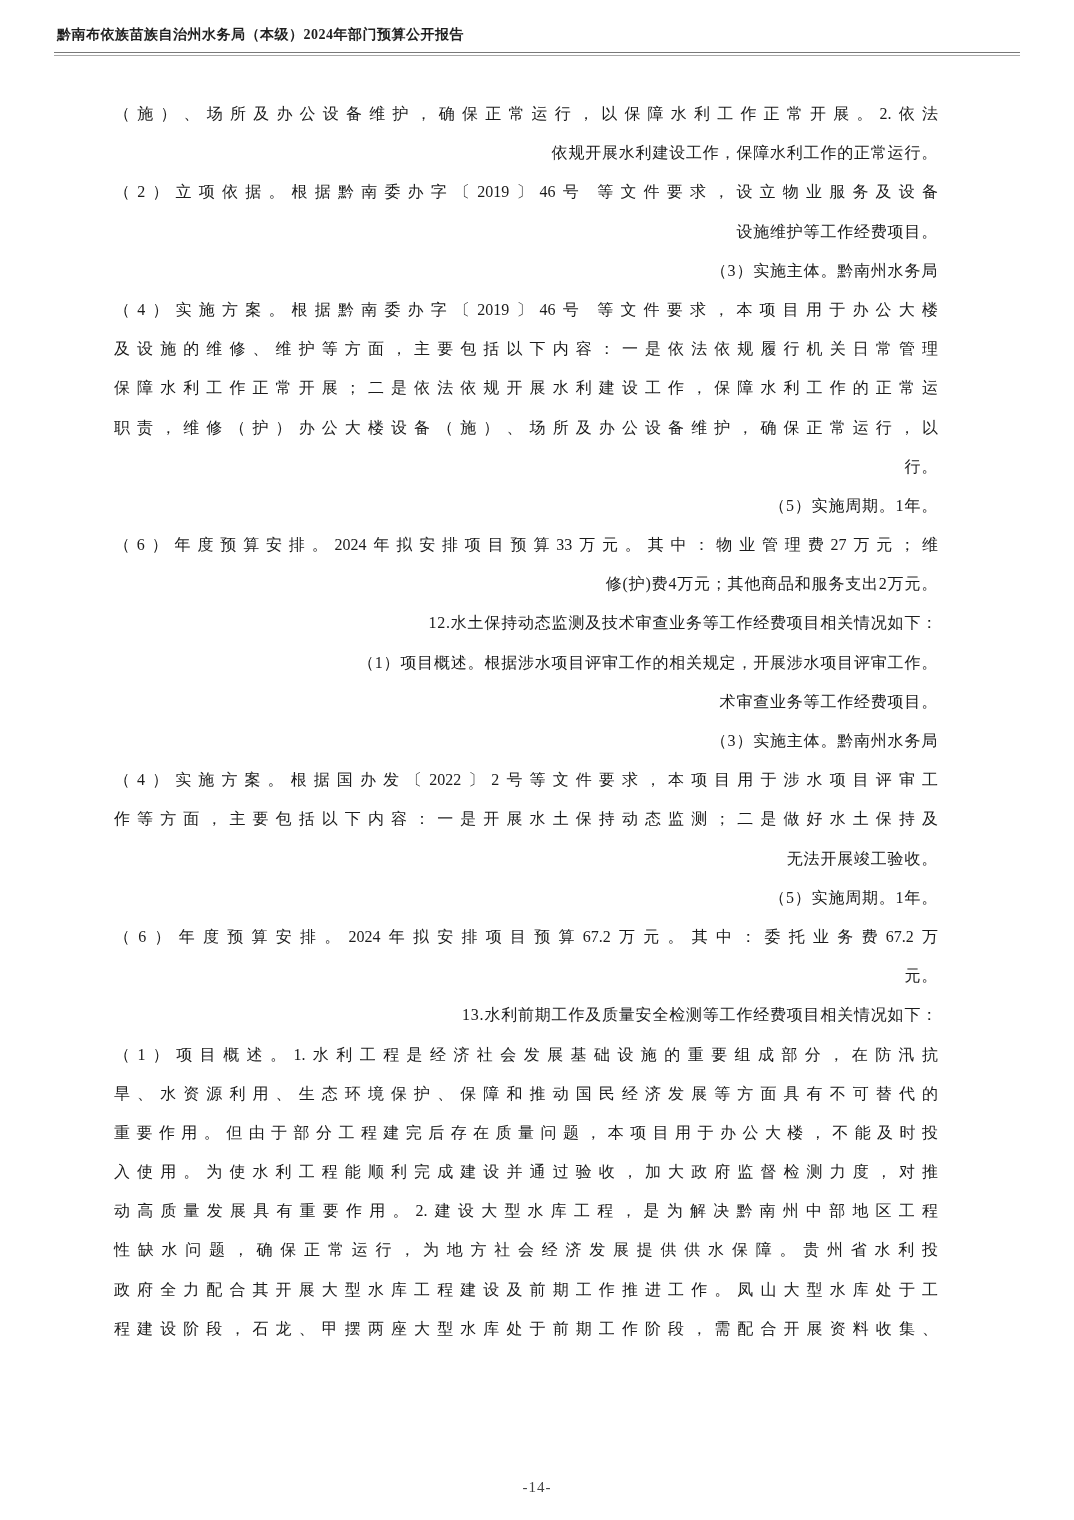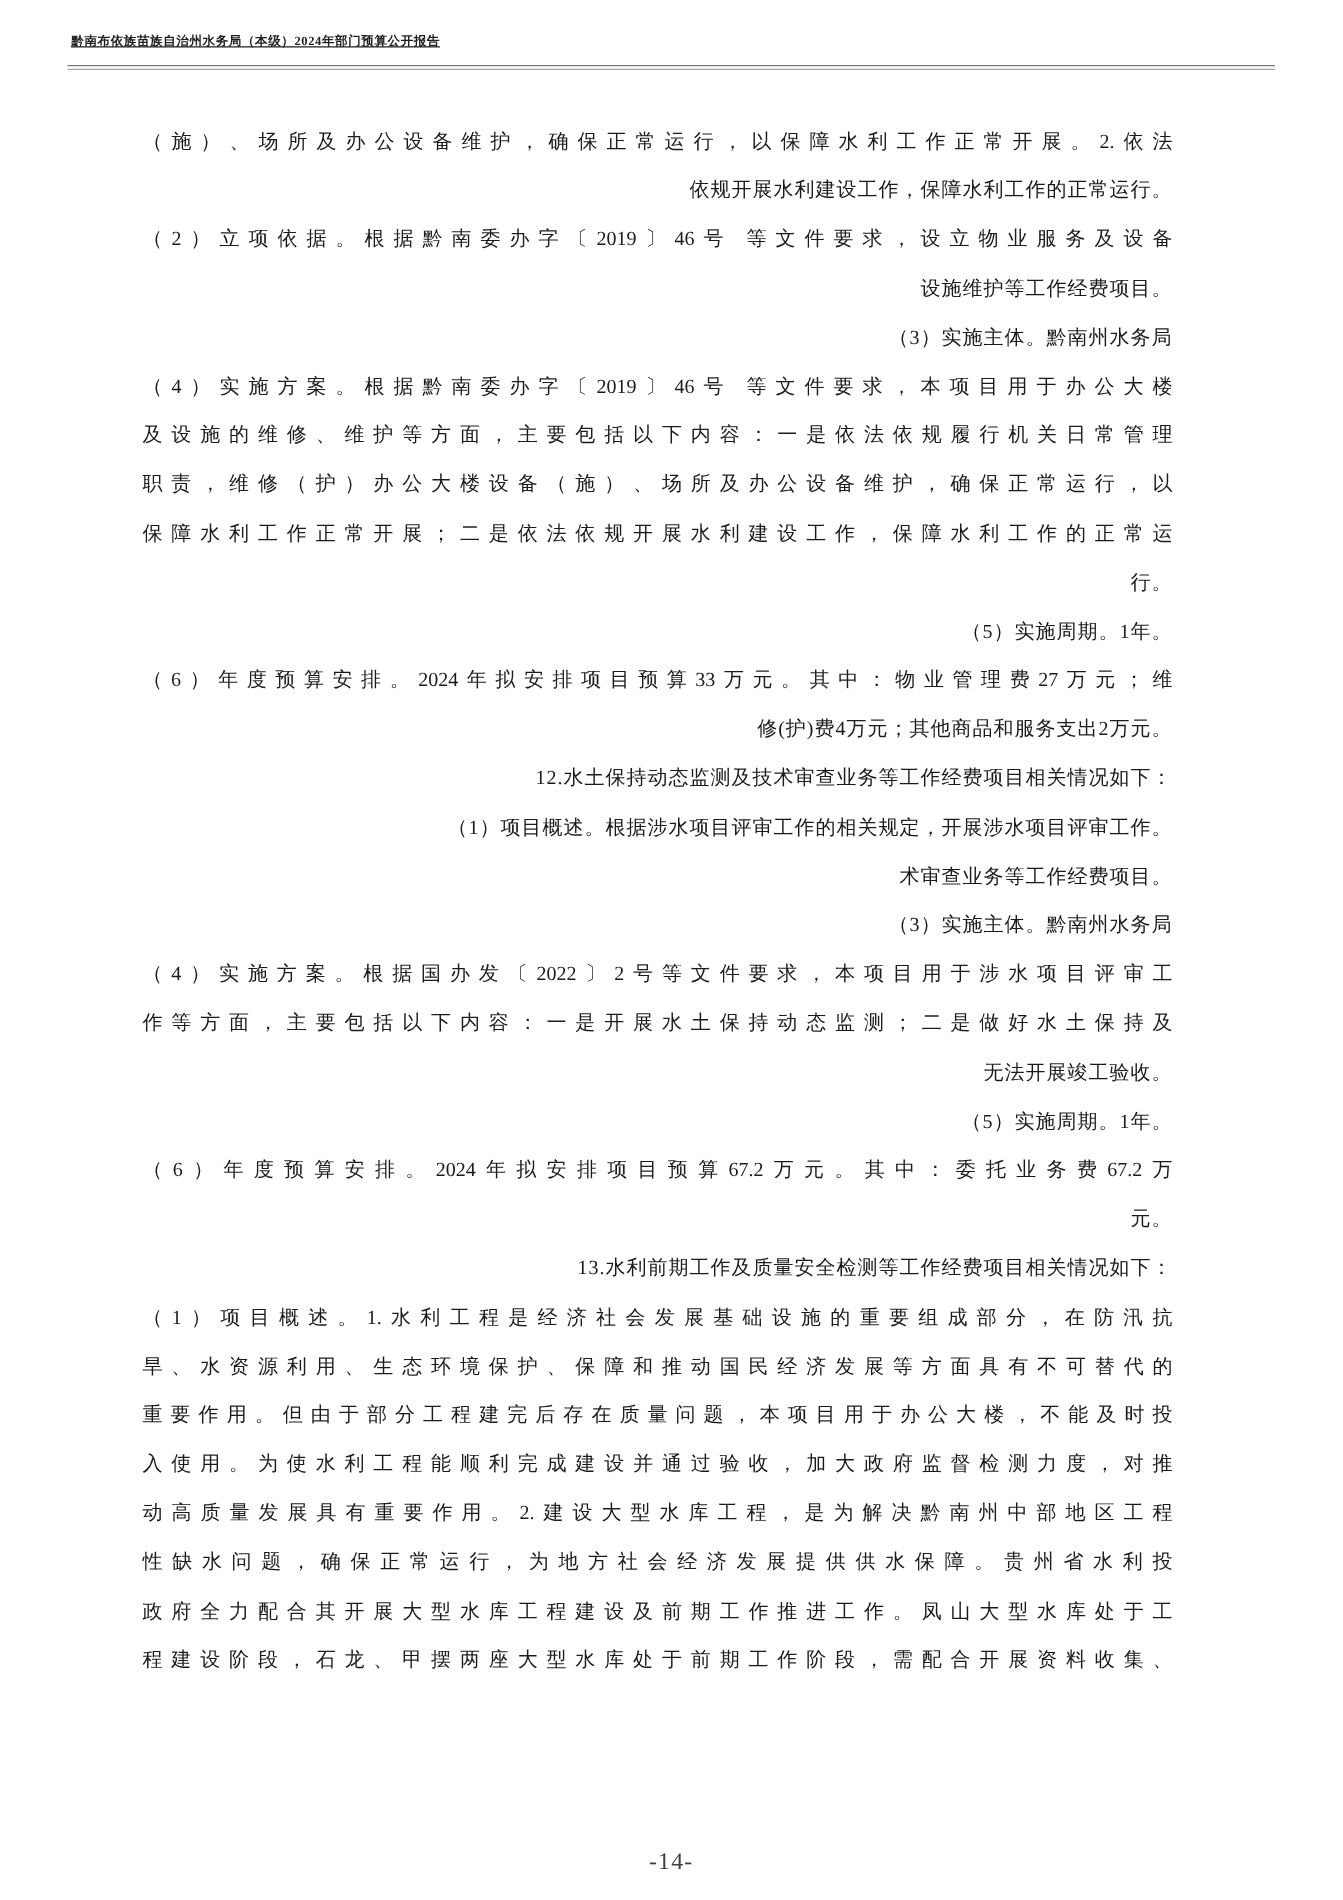--- a/index.html
+++ b/index.html
@@ -12,26 +12,25 @@
     width: 1074px;
     height: 1520px;
     background: #ffffff;
     overflow: hidden;
     font-family: "Liberation Serif", "DejaVu Serif", serif;
   }
   .header-title {
     position: absolute;
     left: 57px;
     top: 26px;
-    font-size: 10px;
+    font-size: 14px;
     font-weight: bold;
     color: #1f1f1f;
     letter-spacing: 0.5px;
     white-space: nowrap;
-    text-decoration: underline;
   }
   .header-rule {
     position: absolute;
     left: 54px;
     top: 52px;
     width: 966px;
     height: 2px;
     border-top: 1px solid #787878;
     border-bottom: 1px solid #a8a8a8;
   }
@@ -57,41 +56,41 @@
     text-align: justify;
     text-align-last: justify;
     text-justify: inter-ideograph;
   }
   .footer {
     position: absolute;
     left: 0;
     right: 0;
     top: 1479px;
     text-align: center;
-    font-size: 19px;
+    font-size: 15px;
     color: #3f3f3f;
     letter-spacing: 1px;
   }
 </style>
 </head>
 <body>
 
 <div class="page">
   <div class="header-title">黔南布依族苗族自治州水务局（本级）2024年部门预算公开报告</div>
   <div class="header-rule"></div>
   <div class="body-text">
       <div class="line just">（施）、场所及办公设备维护，确保正常运行，以保障水利工作正常开展。2.依法</div>
       <div class="line">依规开展水利建设工作，保障水利工作的正常运行。</div>
       <div class="line just">（2）立项依据。根据黔南委办字〔2019〕46号 等文件要求，设立物业服务及设备</div>
       <div class="line">设施维护等工作经费项目。</div>
       <div class="line">（3）实施主体。黔南州水务局</div>
       <div class="line just">（4）实施方案。根据黔南委办字〔2019〕46号 等文件要求，本项目用于办公大楼</div>
       <div class="line just">及设施的维修、维护等方面，主要包括以下内容：一是依法依规履行机关日常管理</div>
+      <div class="line just">保障水利工作正常开展；二是依法依规开展水利建设工作，保障水利工作的正常运</div>
       <div class="line just">职责，维修（护）办公大楼设备（施）、场所及办公设备维护，确保正常运行，以</div>
-      <div class="line just">保障水利工作正常开展；二是依法依规开展水利建设工作，保障水利工作的正常运</div>
       <div class="line">行。</div>
       <div class="line">（5）实施周期。1年。</div>
       <div class="line just">（6）年度预算安排。2024年拟安排项目预算33万元。其中：物业管理费27万元；维</div>
       <div class="line">修(护)费4万元；其他商品和服务支出2万元。</div>
       <div class="line">12.水土保持动态监测及技术审查业务等工作经费项目相关情况如下：</div>
       <div class="line">（1）项目概述。根据涉水项目评审工作的相关规定，开展涉水项目评审工作。</div>
       <div class="line">术审查业务等工作经费项目。</div>
       <div class="line">（3）实施主体。黔南州水务局</div>
       <div class="line just">（4）实施方案。根据国办发〔2022〕2号等文件要求，本项目用于涉水项目评审工</div>
       <div class="line just">作等方面，主要包括以下内容：一是开展水土保持动态监测；二是做好水土保持及</div>

